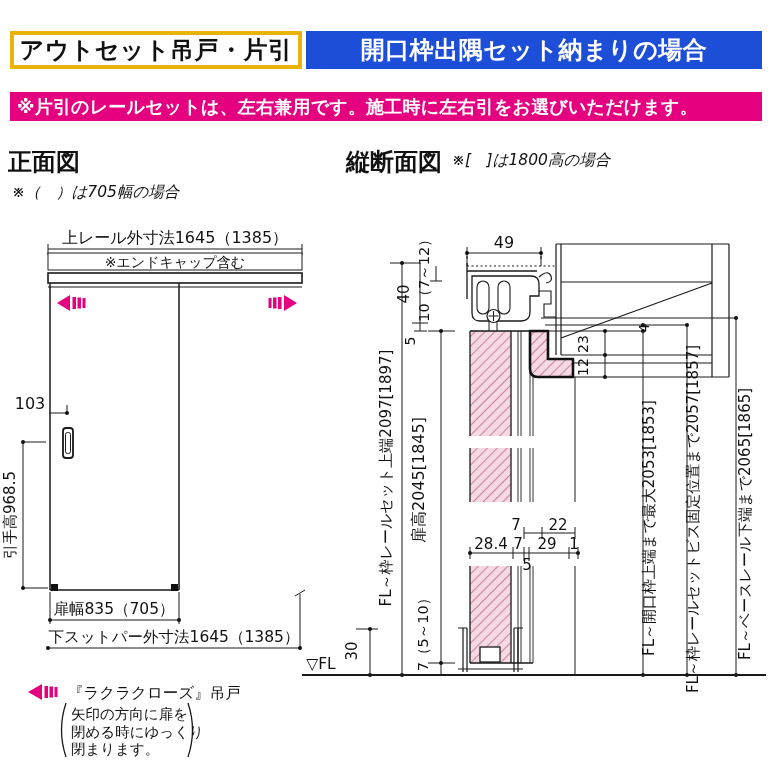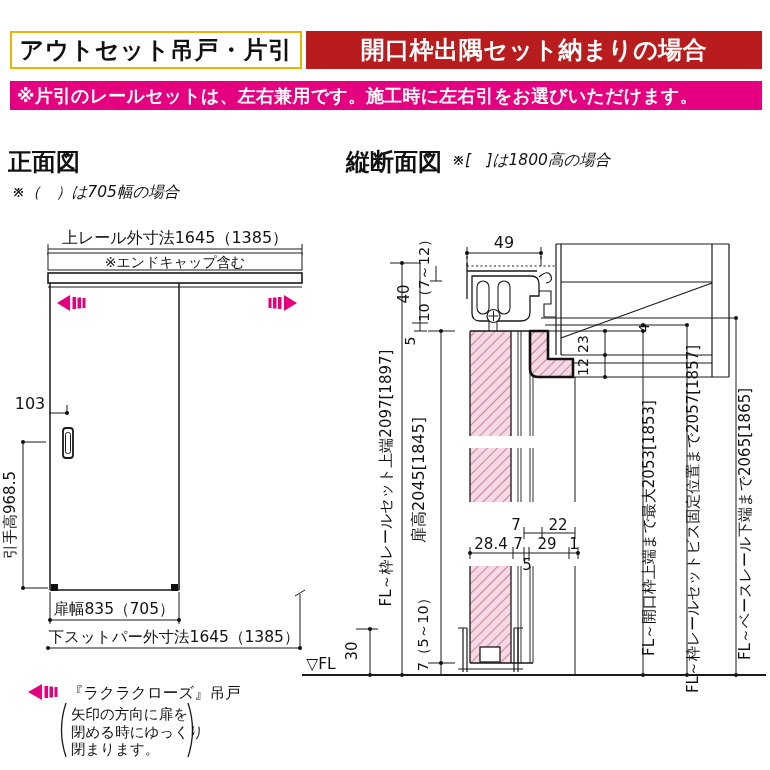--- a/index.html
+++ b/index.html
@@ -1,25 +1,25 @@
 <!DOCTYPE html>
 <html><head>
 <meta charset="utf-8">
 <style>
   html,body{margin:0;padding:0;background:#fff;}
   body{width:770px;height:770px;position:relative;overflow:hidden;
        font-family:"DejaVu Sans","Liberation Sans",sans-serif;color:#111;}
   .abs{position:absolute;}
-  .title-left{left:10px;top:31px;width:292px;height:38px;border:2px solid #eab308;background:#fff;
+  .title-left{left:10px;top:31px;width:292px;height:38px;border:4px solid #eab308;background:#fff;
       box-sizing:border-box;display:flex;align-items:center;justify-content:center;
       font-size:24px;font-weight:bold;letter-spacing:0.5px;}
-  .title-right{left:306px;top:31px;width:456px;height:38px;background:#b91c1c;color:#fff;
+  .title-right{left:306px;top:31px;width:456px;height:38px;background:#1d4ed8;color:#fff;
       box-sizing:border-box;display:flex;align-items:center;justify-content:center;
       font-size:24px;font-weight:bold;letter-spacing:0.5px;}
-  .notice{left:10px;top:81px;width:752px;height:29px;background:#e4007f;color:#fff;
+  .notice{left:10px;top:92px;width:752px;height:29px;background:#e4007f;color:#fff;
       box-sizing:border-box;display:flex;align-items:center;padding-left:7px;
       font-size:18px;font-weight:bold;letter-spacing:0.2px;}
   .view-title{font-size:24px;font-weight:bold;}
   .view-note{font-size:15.5px;font-style:italic;}
   svg{position:absolute;left:0;top:0;}
   svg text{fill:#111;font-family:"DejaVu Sans","Liberation Sans",sans-serif;}
 </style>
 </head>
 <body>
 

